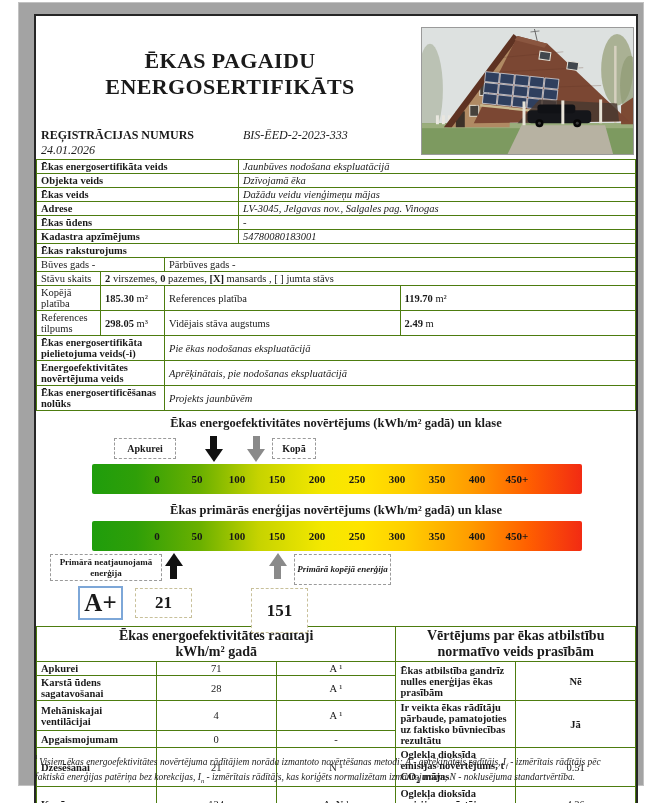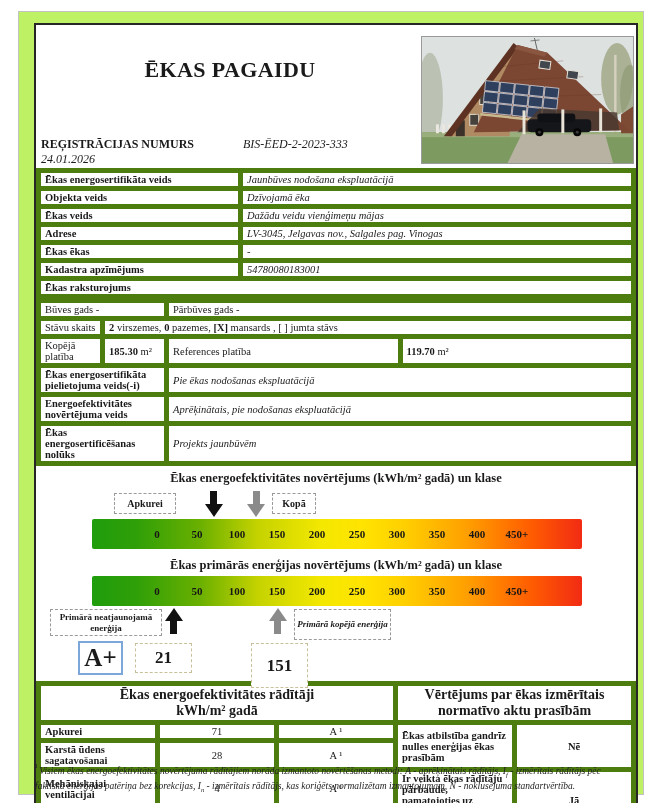--- a/index.html
+++ b/index.html
@@ -1,36 +1,36 @@
 <!DOCTYPE html>
 <html><head>
 <meta charset="utf-8">
 <style>
   * { box-sizing: border-box; margin: 0; padding: 0; }
   html,body { width:662px; height:803px; background:#ffffff; overflow:hidden;
               font-family:"Liberation Serif","DejaVu Serif",serif; color:#1a1a1a; }
-  .page { position:absolute; left:18px; top:11px; width:626px; height:784px;
-          border:1px solid #c2c2c2; background:#bef264; }
+  .page { position:absolute; left:18px; top:2px; width:626px; height:784px;
+          border:1px solid #c2c2c2; background:#a3a3a3; }
   .cert { position:absolute; left:15px; top:11px; width:604px; border:2px solid #262626; background:#fff; }
 
   
   .hdr { position:relative; height:144px; }
   .title { width:388px; padding-top:32px; text-align:center; font-weight:bold;
            font-size:22px; line-height:1.18; letter-spacing:0.4px; }
   .regblock { position:absolute; left:5px; top:112px; font-size:12px; line-height:1.22; }
   .regrow { display:grid; grid-template-columns:202px auto; }
   .reglabel { font-weight:bold; }
   .regval { font-style:italic; }
   .photo { position:absolute; right:2px; top:11px; width:213px; height:128px;
            border:1px solid #9a9a9a; overflow:hidden; background:#dde1e0; }
   .photo svg { display:block; }
 
   
   table { border-collapse:collapse; width:100%; table-layout:fixed; margin-top:-1px; }
-  td { border:5px solid #4d7c0f; font-size:10.5px; padding:1px 4px; height:13px; vertical-align:middle; }
+  td { border:1px solid #4d7c0f; font-size:10.5px; padding:1px 4px; height:13px; vertical-align:middle; }
   .ta .lbl { width:202px; font-weight:bold; }
   .ta .val { font-style:italic; }
   .ta .sect { font-weight:bold; }
   .tb .c1 { width:128px; } .tb .c2 { width:130px; } .tb .c3 { width:140px; }
   .tb .boldlbl { font-weight:bold; }
   .tb .ital { font-style:italic; }
   .num { font-weight:bold; }
 
   
   .scales { padding:3px 0 4px; }
@@ -76,20 +76,21 @@
 </style>
 </head>
 <body>
 
 <div class="page">
   <div class="cert">
 
     <div class="hdr">
       <div class="title">
         <div>ĒKAS PAGAIDU</div>
+        <div>ENERGOSERTIFIKĀTS</div>
       </div>
       <div class="regblock">
         <div class="regrow">
           <span class="reglabel">REĢISTRĀCIJAS NUMURS</span>
           <span class="regval">BIS-ĒED-2-2023-333</span>
         </div>
         <div class="regrow">
           <span class="regval">24.01.2026</span>
         </div>
       </div>
@@ -174,21 +175,21 @@
           </tr>
       <tr>
             <td class="lbl">Ēkas veids</td>
             <td class="val">Dažādu veidu vienģimeņu mājas</td>
           </tr>
       <tr>
             <td class="lbl">Adrese</td>
             <td class="val">LV-3045, Jelgavas nov., Salgales pag. Vinogas</td>
           </tr>
       <tr>
-            <td class="lbl">Ēkas ēkas</td>
+            <td class="lbl">Ēkas ūdens</td>
             <td class="val">-</td>
           </tr>
       <tr>
             <td class="lbl">Kadastra apzīmējums</td>
             <td class="val">54780080183001</td>
           </tr>
       <tr>
             <td class="sect" colspan="2">Ēkas raksturojums</td>
           </tr>
     </tbody>
@@ -202,20 +203,26 @@
       </tr>
       <tr>
         <td class="c1">Stāvu skaits</td>
         <td colspan="3"><span style="font-weight: bold;">2</span><span> virszemes, </span><span style="font-weight: bold;">0</span><span> pazemes, </span><span style="font-weight: bold;">[X]</span><span> mansards , [  ] jumta stāvs</span></td>
       </tr>
       <tr>
         <td class="c1">Kopējā platība</td>
         <td class="c2"><span class="num">185.30</span><span> m²</span></td>
         <td class="c3">References platība</td>
         <td><span class="num">119.70</span><span> m²</span></td>
+      </tr>
+      <tr>
+        <td class="c1">References tilpums</td>
+        <td class="c2"><span class="num">298.05</span><span> m³</span></td>
+        <td class="c3">Vidējais stāva augstums</td>
+        <td><span class="num">2.49</span><span> m</span></td>
       </tr>
       <tr>
         <td class="boldlbl" colspan="2">Ēkas energosertifikāta pielietojuma veids(-i)</td>
         <td class="ital" colspan="2">Pie ēkas nodošanas ekspluatācijā</td>
       </tr>
       <tr>
         <td class="boldlbl" colspan="2">Energoefektivitātes novērtējuma veids</td>
         <td class="ital" colspan="2">Aprēķinātais, pie nodošanas ekspluatācijā</td>
       </tr>
       <tr>
@@ -288,21 +295,21 @@
       </div>
     </div>
 
     <table class="tc">
       <tbody>
           <tr>
         <td class="hd" colspan="3">
           <div>Ēkas energoefektivitātes rādītāji</div>
           <div>kWh/m² gadā</div>
         </td>
-        <td class="hd" colspan="2">Vērtējums par ēkas izmērītais normatīvo aktu prasībām</td>
+        <td class="hd" colspan="2">Vērtējums par ēkas atbilstību normatīvo veids prasībām</td>
       </tr>
       <tr>
         <td class="c1 rowlbl">Apkurei</td>
         <td class="c2 ctr">71</td>
         <td class="c3 ctr">A ¹</td>
         <td class="c4 atext" rowspan="2"><span>Ēkas atbilstība gandrīz nulles enerģijas ēkas prasībām</span></td>
         <td class="aval bold" rowspan="2">Nē</td>
       </tr>
       <tr>
         <td class="c1 rowlbl">Karstā ūdens sagatavošanai</td>

